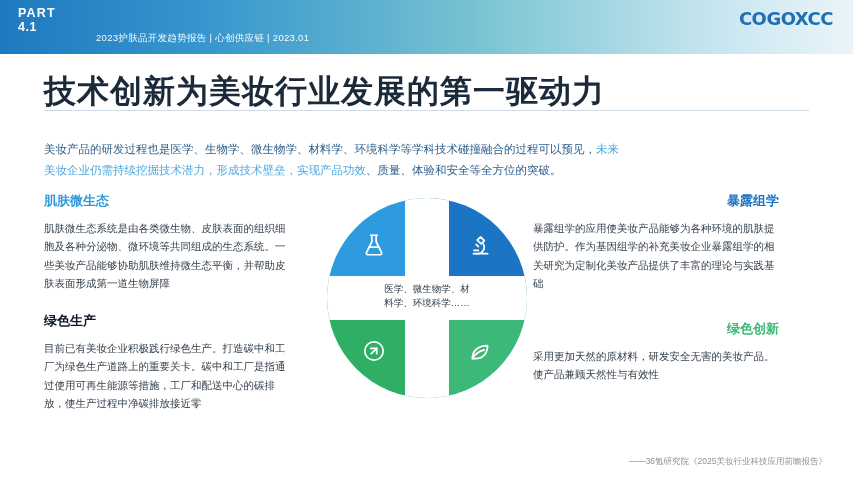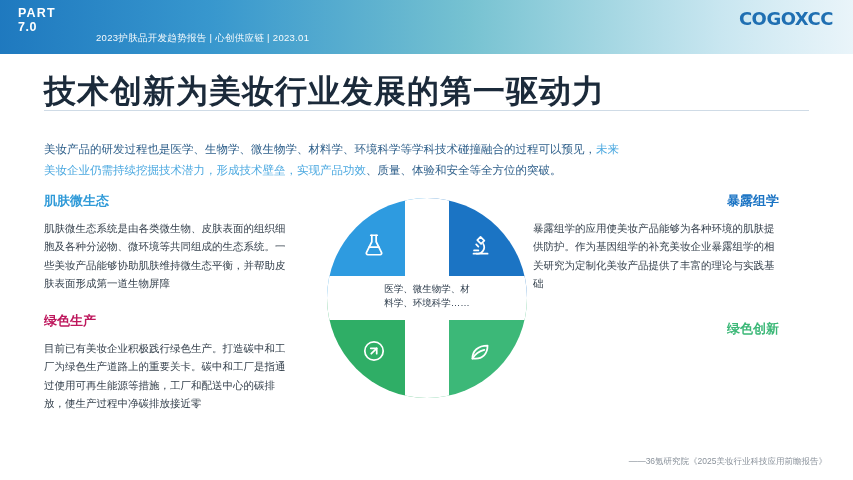--- a/index.html
+++ b/index.html
@@ -195,21 +195,21 @@
     color: #35414d;
   }
   .b-tl { left: 44px;  top: 192px; text-align: left; }
   .b-bl { left: 44px;  top: 312px; text-align: left; }
   .b-tr { left: 533px; top: 192px; text-align: left; }
   .b-br { left: 533px; top: 312px; text-align: left; }
   .b-tr .block-head, .b-br .block-head { text-align: right; }
 
   .c-blue  { color: #2f9ad8; }
   .c-navy  { color: #1b74c4; }
-  .c-green { color: #be185d; }
+  .c-green { color: #0f172a; }
   .c-green2{ color: #3cb878; margin-top: 8px; }
 
   
   .footer-source {
     position: absolute;
     right: 26px;
     bottom: 12px;
     font-size: 8.5px;
     color: #8a929b;
     white-space: nowrap;
@@ -219,21 +219,21 @@
 <body>
 
 <div class="slide">
 
   <div class="header">
     <div class="header-tint"></div>
   </div>
 
   <div class="part-badge">
     <div class="part-word">PART</div>
-    <div class="part-num">7.0</div>
+    <div class="part-num">4.1</div>
   </div>
 
   <div class="header-breadcrumb">2023护肤品开发趋势报告 | 心创供应链 | 2023.01</div>
 
   <div class="brand-logo">COGOXCC</div>
 
   <div class="title">技术创新为美妆行业发展的第一驱动力</div>
   <div class="title-rule"></div>
 
   <div class="intro">
@@ -300,17 +300,18 @@
     <div class="block-body">目前已有美妆企业积极践行绿色生产。打造碳中和工厂为绿色生产道路上的重要关卡。碳中和工厂是指通过使用可再生能源等措施，工厂和配送中心的碳排放，使生产过程中净碳排放接近零</div>
   </div>
 
   <div class="block b-tr">
     <div class="block-head c-navy">暴露组学</div>
     <div class="block-body">暴露组学的应用使美妆产品能够为各种环境的肌肤提供防护。作为基因组学的补充美妆企业暴露组学的相关研究为定制化美妆产品提供了丰富的理论与实践基础</div>
   </div>
 
   <div class="block b-br">
     <div class="block-head c-green2">绿色创新</div>
+    <div class="block-body">采用更加天然的原材料，研发安全无害的美妆产品。使产品兼顾天然性与有效性</div>
   </div>
 
   <div class="footer-source">——36氪研究院《2025美妆行业科技应用前瞻报告》</div>
 
 </div>
 
 </body></html>

